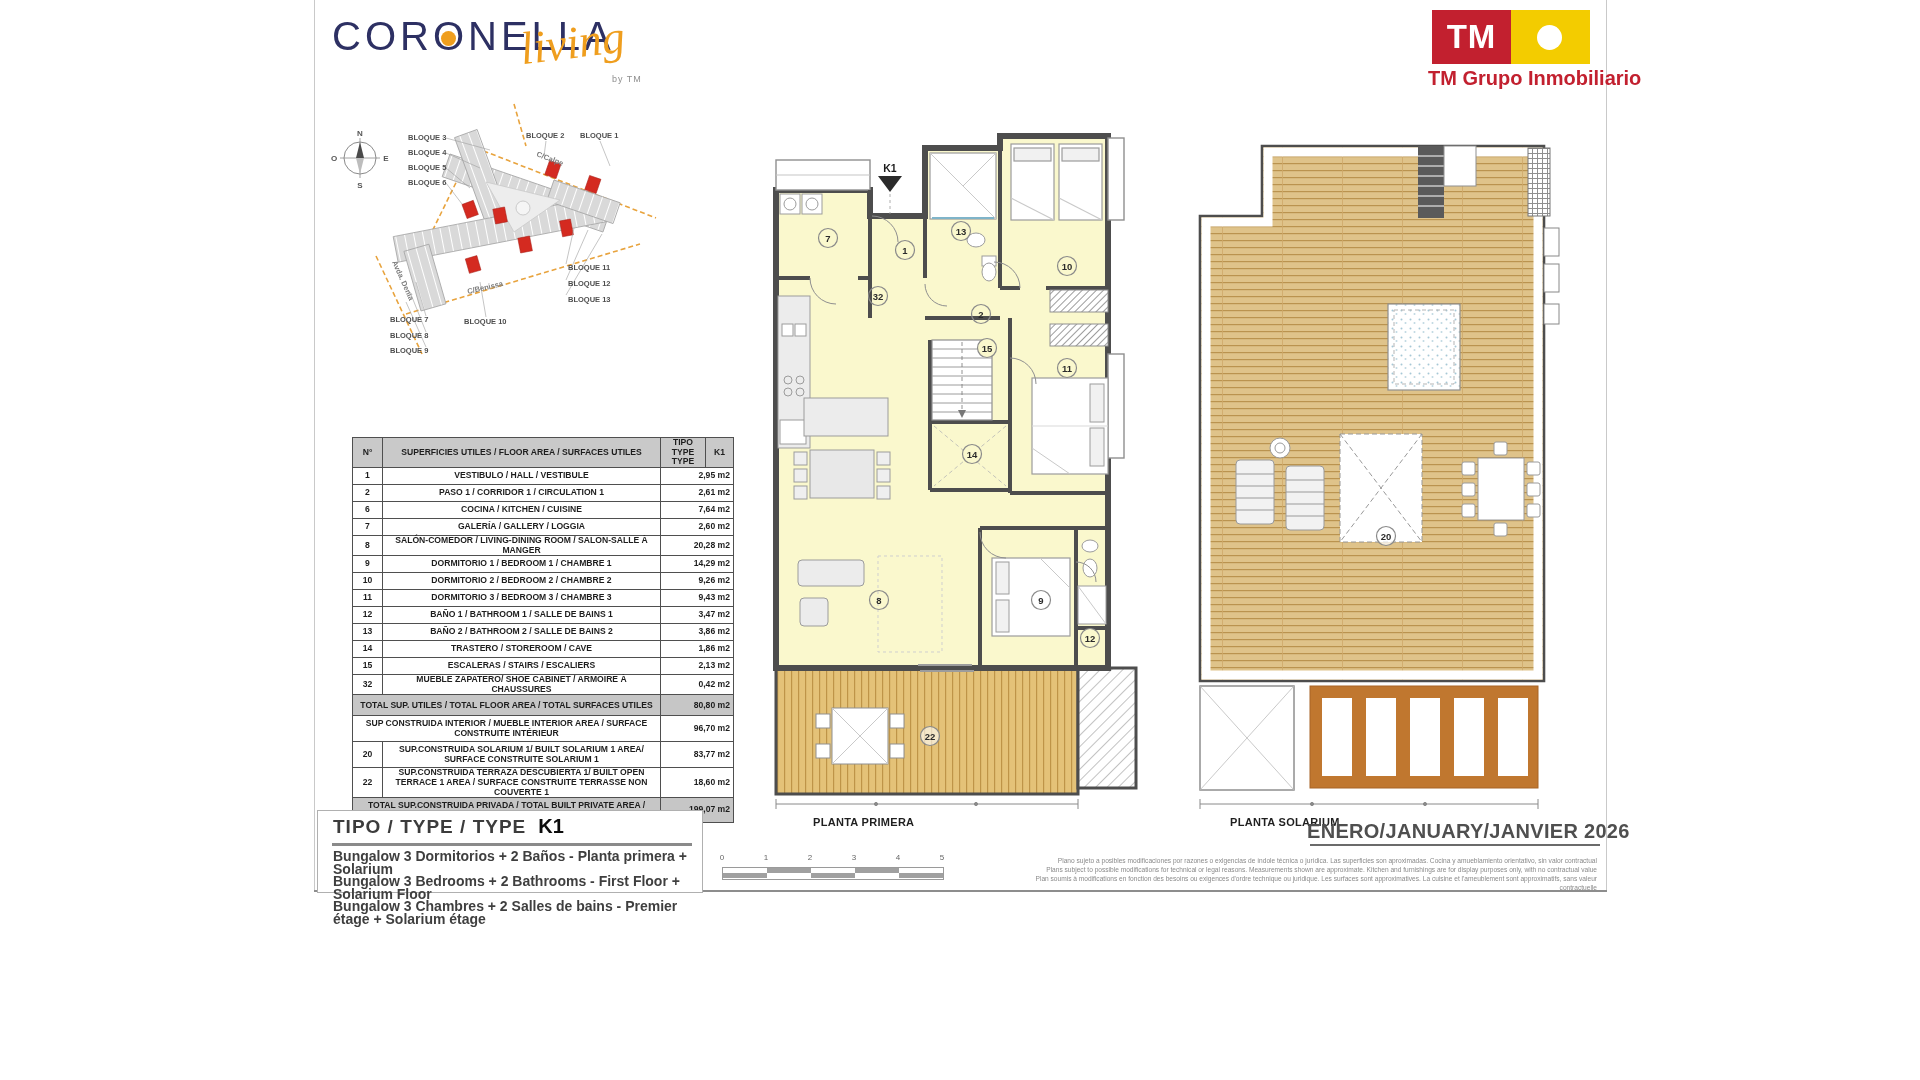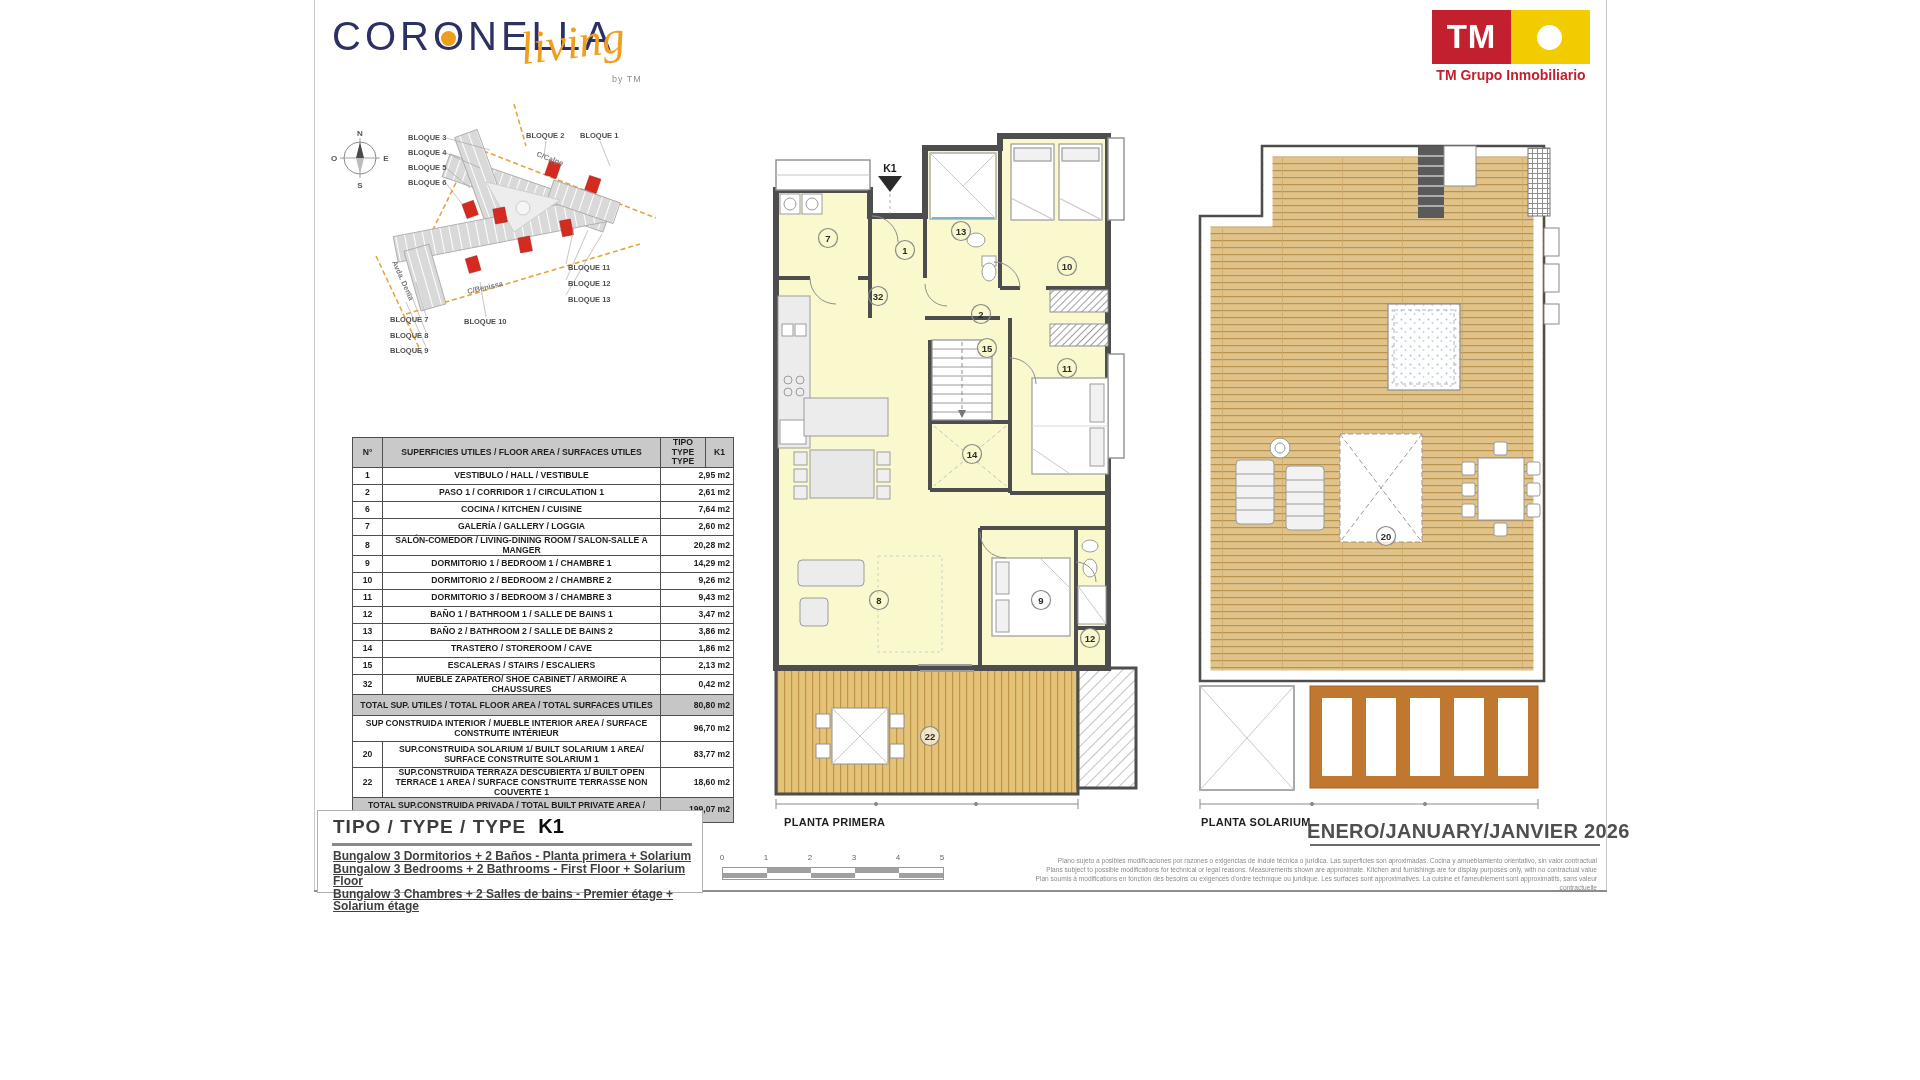--- a/index.html
+++ b/index.html
@@ -20,21 +20,21 @@
                 border-radius:50%;background:#EF9E1E;}
   .brand-script{left:520px;top:16px;font-family:"Liberation Serif",serif;font-style:italic;
                 font-size:46px;color:#EF9E1E;transform:rotate(-7deg);}
   .brand-byline{left:612px;top:74px;font-size:9px;color:#8f8f8f;letter-spacing:1px;}
 
   
   .tm-red{left:1432px;top:10px;width:79px;height:54px;background:#C2202F;color:#fff;
           font-size:33px;font-weight:800;text-align:center;line-height:54px;letter-spacing:1px;}
   .tm-yellow{left:1511px;top:10px;width:79px;height:54px;background:#F3CC00;}
   .tm-circle{left:1537px;top:25px;width:25px;height:25px;border-radius:50%;background:#fff;}
-  .tm-caption{left:1428px;top:67px;width:166px;font-size:14px;font-weight:700;color:#C2202F;
+  .tm-caption{left:1428px;top:67px;width:166px;font-size:20px;font-weight:700;color:#C2202F;
               text-align:center;white-space:nowrap;}
 
   
   table.areas{position:absolute;left:352px;top:437px;border-collapse:collapse;table-layout:fixed;
               width:381px;font-size:8.6px;font-weight:700;color:#1d1d1d;}
   table.areas th,table.areas td{border:1px solid #4f4f4f;padding:0 3px;line-height:1.12;}
   table.areas thead th{background:#c9c9c9;height:24px;font-size:8.6px;}
   table.areas td.n{text-align:center;width:30px;}
   table.areas td.d{text-align:center;}
   table.areas td.v{text-align:right;}
@@ -42,24 +42,24 @@
   table.areas tr.tall{height:26px;}
   table.areas tr.gray td{background:#c6c6c6;}
   table.areas tr.gtot{height:21px;}
   table.areas tr.gtot2{height:25px;}
 
   
   .type-box{left:317px;top:810px;width:384px;height:81px;border:1px solid #b0b0b0;background:#fff;}
   .type-title{left:333px;top:815px;font-size:19px;font-weight:600;color:#3c3c3c;letter-spacing:1px;white-space:nowrap;}
   .type-code{font-size:20px;font-weight:800;color:#0c0c0c;margin-left:12px;letter-spacing:0;}
   .type-rule{left:332px;top:843px;width:360px;height:3px;background:#8a8a8a;}
-  .type-lines{left:333px;top:850px;width:360px;font-size:12px;font-weight:700;color:#3f3f3f;line-height:12.6px;text-decoration:underline;}
-
-  
-  .plan-label{font-size:11px;font-weight:700;color:#1f1f1f;letter-spacing:.3px;white-space:nowrap;}
+  .type-lines{left:333px;top:850px;width:360px;font-size:14px;font-weight:700;color:#3f3f3f;line-height:12.6px;}
+
+  
+  .plan-label{font-size:11px;font-weight:700;color:#1f1f1f;letter-spacing:.3px;white-space:nowrap;margin-left:29px;}
 
   
   .scale-nums span{position:absolute;top:0;width:20px;margin-left:-10px;text-align:center;
                    font-size:8px;color:#666;}
   .scale-seg{position:absolute;height:5px;background:#a0a0a0;}
   .scale-frame{position:absolute;border:1px solid #9a9a9a;background:#fff;}
 
   
   .disclaimer{left:997px;top:856px;width:600px;text-align:right;font-size:6.6px;line-height:9px;color:#8a8a8a;}
   .sheet-date{left:1307px;top:820px;width:290px;text-align:right;font-size:20px;font-weight:700;

